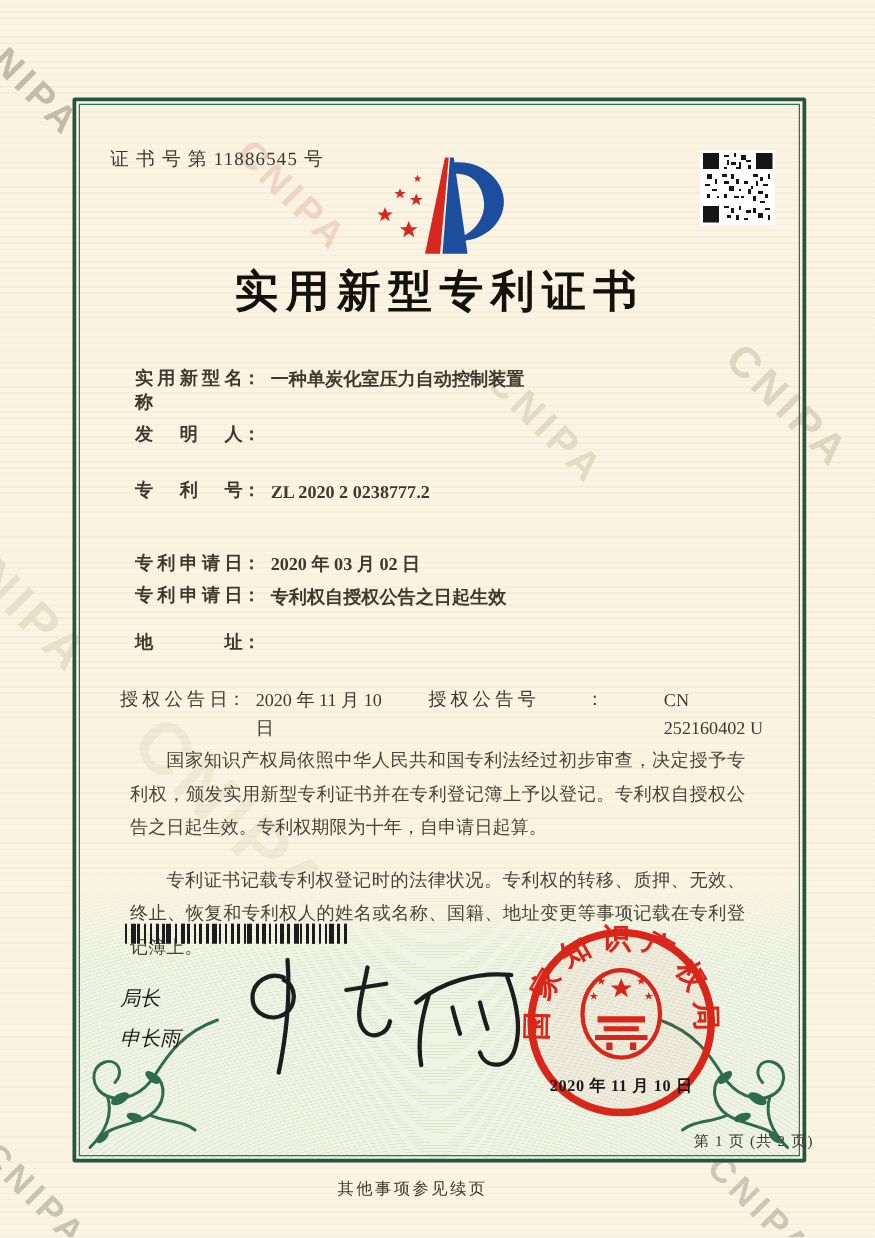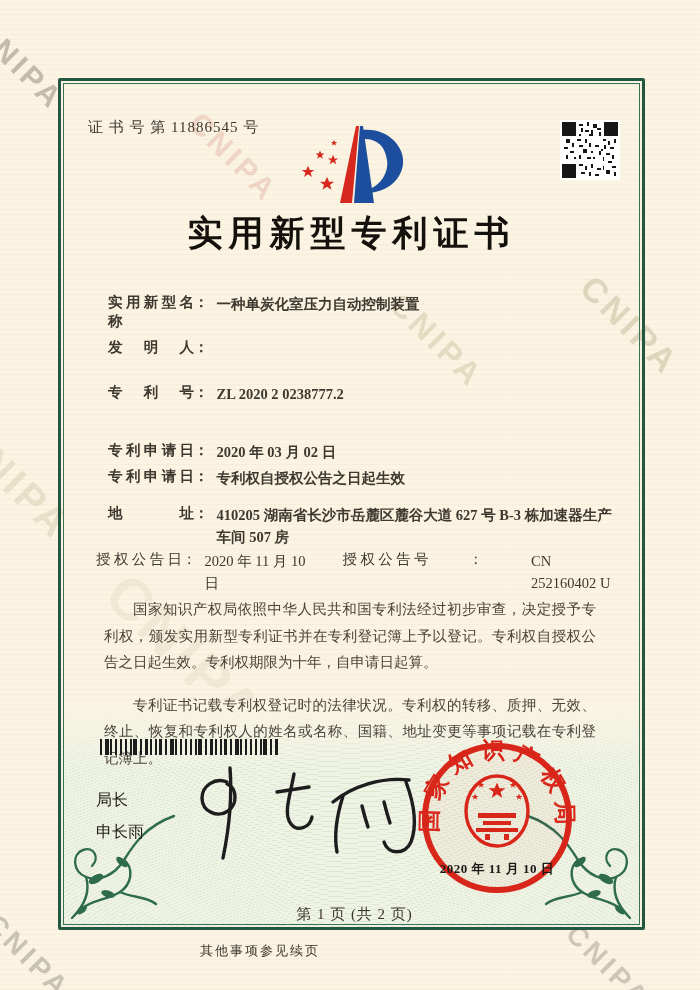--- a/index.html
+++ b/index.html
@@ -30,26 +30,26 @@
   .fval{display:inline-block;max-width:408px;line-height:22px;}
   .grant-row{position:absolute;left:0;top:257px;width:516px;display:flex;}
   .grant-no{margin-left:28px;display:flex;gap:40px;}
   .body-text{position:absolute;left:88px;top:580px;width:524px;font-size:14.5px;
              line-height:26.5px;color:#4a4338;text-align:justify;}
   .body-text p{margin:16px;text-indent:2em;}
   .barcode{position:absolute;left:100px;top:739px;width:178px;height:16px;
     background-image:
       repeating-linear-gradient(90deg,#1c1c1c 0 2px,rgba(0,0,0,0) 2px 5px),
       repeating-linear-gradient(90deg,rgba(0,0,0,0) 0 7px,#1c1c1c 7px 9px,rgba(0,0,0,0) 9px 13px);}
-  .director{position:absolute;left:96px;top:784px;font-size:16px;color:#23201b;line-height:32px;}
+  .director{position:absolute;left:96px;top:784px;font-size:16px;color:#23201b;line-height:32px;font-style:italic;}
   .sig{position:absolute;left:185px;top:762px;}
   .seal{position:absolute;left:412px;top:733px;}
-  .page-info{position:absolute;left:58px;top:905px;width:593px;text-align:center;
-             font-size:15px;color:#3c362e;letter-spacing:1px;}
-  .cont-note{position:absolute;left:200px;top:942px;width:260px;
+  .page-info{position:absolute;left:58px;top:905px;width:593px;text-align:right;
+             font-size:12px;color:#3c362e;letter-spacing:1px;}
+  .cont-note{position:absolute;left:200px;top:942px;width:260px;text-align:center;
              font-size:13px;color:#3c362e;letter-spacing:2px;}
   .logo{position:absolute;left:293px;top:120px;}
   .qr{position:absolute;left:560px;top:120px;width:60px;height:60px;background:#ffffff;padding:2px;box-sizing:border-box;}
   .flourish{position:absolute;pointer-events:none;}
 </style>
 </head>
 <body>
 
 <div class="page">
 
@@ -195,21 +195,20 @@
       <span class="fval">2020 年 03 月 02 日</span>
     </div>
     <div class="row" style="top:174px;">
       <span class="flabel">专利申请日</span>
         <span class="colon">：</span>
       <span class="fval">专利权自授权公告之日起生效</span>
     </div>
     <div class="row" style="top:211px;">
       <span class="flabel">地址</span>
         <span class="colon">：</span>
-      <span class="fval">410205 湖南省长沙市岳麓区麓谷大道 627 号 B-3 栋加速器生产车间 507 房</span>
     </div>
     <div class="grant-row">
       <span class="flabel">授权公告日</span>
         <span class="colon">：</span>
       <span class="fval">2020 年 11 月 10 日</span>
       <span class="grant-no">
         <span class="flabel">授权公告号</span>
           <span class="colon">：</span>
         <span class="fval">CN 252160402 U</span>
       </span>

